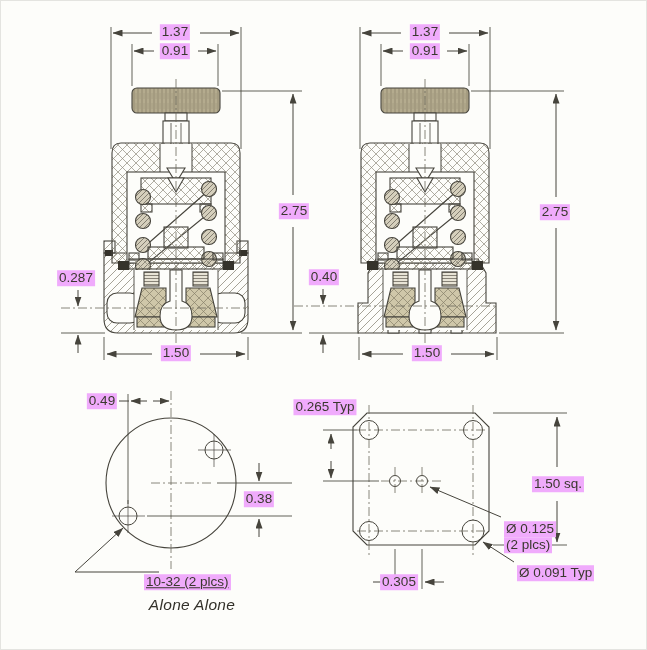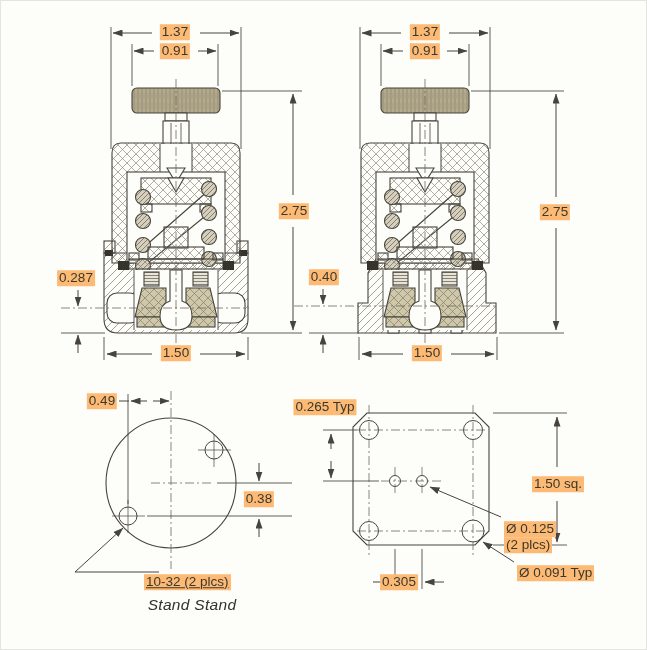--- a/index.html
+++ b/index.html
@@ -1,18 +1,18 @@
 <!DOCTYPE html>
 <html><head>
 <meta charset="utf-8">
 <style>
   html,body{margin:0;padding:0;background:#ffffff;}
   .canvas{position:relative;width:647px;height:650px;background:#fdfdfa;border:1px solid #e4e4e0;box-sizing:border-box;overflow:hidden;font-family:"Liberation Sans",sans-serif;}
   svg{position:absolute;left:0;top:0;}
-  .lbl{position:absolute;font:13.5px "Liberation Sans",sans-serif;color:#3a382e;transform:translate(-50%,-50%);white-space:nowrap;background:#fdba74;padding:0 2px;line-height:1.15;}
+  .lbl{position:absolute;font:13.5px "Liberation Sans",sans-serif;color:#3a382e;transform:translate(-50%,-50%);white-space:nowrap;background:#f0abfc;padding:0 2px;line-height:1.15;}
   .lbl.anchor-left{transform:translate(0,-50%);margin-top:10px;}
   .caption{font-style:italic;font-size:15.5px;color:#33312a;letter-spacing:.3px;background:transparent;}
 </style>
 </head>
 <body>
 
 <div class="canvas">
 
 <svg width="647" height="650" viewBox="0 0 647 650">
   <defs>
@@ -194,21 +194,21 @@
 
 <div class="lbl" style="left:424px;top:31px;">1.37</div>
 <div class="lbl" style="left:424px;top:50px;">0.91</div>
 <div class="lbl" style="left:554px;top:211px;">2.75</div>
 <div class="lbl" style="left:323px;top:276px;">0.40</div>
 <div class="lbl" style="left:426px;top:352px;">1.50</div>
 
 <div class="lbl" style="left:101px;top:400px;">0.49</div>
 <div class="lbl" style="left:258px;top:498px;">0.38</div>
 <div class="lbl anchor-left" style="left:143px;top:571px;text-decoration:underline;">10-32 (2 plcs)</div>
-<div class="lbl caption" style="left:191px;top:604px;">Stand Stand</div>
+<div class="lbl caption" style="left:191px;top:604px;">Alone Alone</div>
 
 <div class="lbl" style="left:324px;top:406px;">0.265 Typ</div>
 <div class="lbl" style="left:557px;top:483px;">1.50 sq.</div>
 <div class="lbl anchor-left" style="left:503px;top:518px;">Ø 0.125</div>
 <div class="lbl anchor-left" style="left:503px;top:534px;">(2 plcs)</div>
 <div class="lbl anchor-left" style="left:516px;top:562px;">Ø 0.091 Typ</div>
 <div class="lbl" style="left:355px;top:581px;margin-left:43px;">0.305</div>
 
 </div>
 

